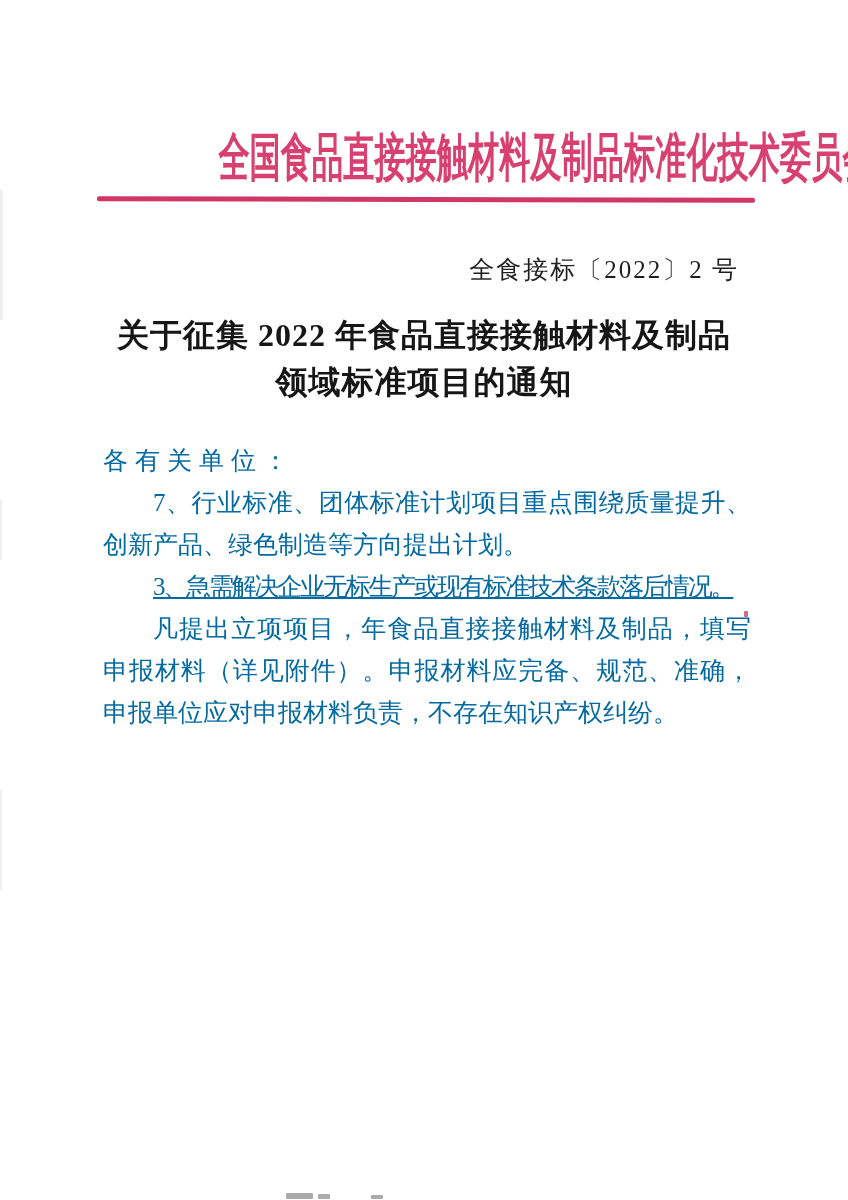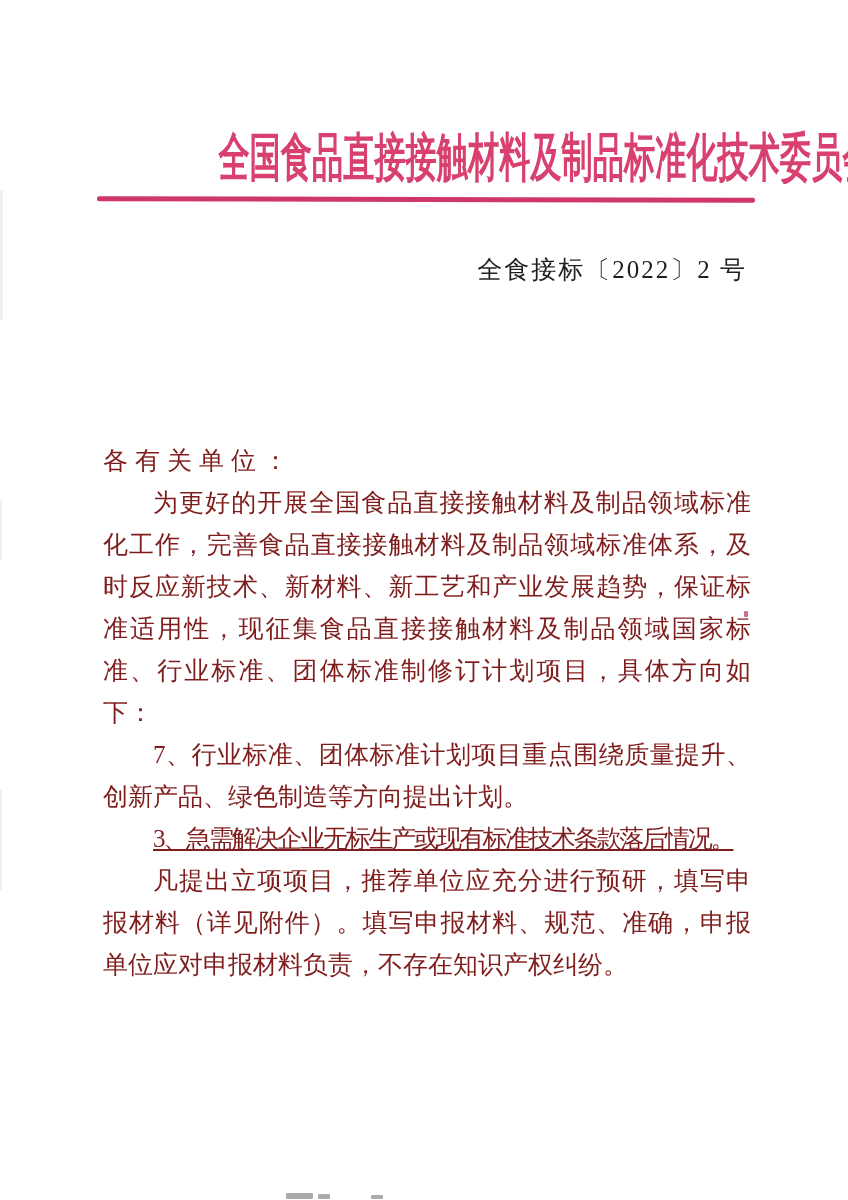--- a/index.html
+++ b/index.html
@@ -43,21 +43,21 @@
     height: 5px;
     background: var(--underline-color, #cf3766);
     transform: rotate(0.15deg);
     border-radius: 2px;
   }
 
   
   .doc-number {
     position: absolute;
     top: 254px;
-    right: 101px;
+    right: 109px;
     font-size: 25px;
     line-height: 32px;
     letter-spacing: 2px;
     color: var(--text-color, #1f1f1f);
   }
 
   
   .doc-title {
     position: absolute;
     top: 312px;
@@ -72,21 +72,21 @@
   }
 
   
   .doc-body {
     position: absolute;
     top: 440px;
     left: 103px;
     width: 648px;
     font-size: 25px;
     line-height: 42px;
-    color: #7f1d1d;
+    color: #0369a1;
   }
   .salutation {
     letter-spacing: 7px;
     text-align: left;
   }
   .para {
     text-indent: 2em;
     text-align: justify;
     text-justify: inter-character;
   }
@@ -108,29 +108,29 @@
 <div class="page">
 
   <div class="letterhead">
     <div class="letterhead-title">全国食品直接接触材料及制品标准化技术委员会</div>
   </div>
   <div class="letterhead-rule"></div>
 
   <div class="doc-number">全食接标〔2022〕2 号</div>
 
   <h1 class="doc-title">
-    <br>
+    <span>关于征集 2022 年食品直接接触材料及制品</span><br>
+    <span>领域标准项目的通知</span>
   </h1>
 
   <div class="doc-body">
     <p class="salutation">各有关单位：</p>
-    <p class="para">为更好的开展全国食品直接接触材料及制品领域标准化工作，完善食品直接接触材料及制品领域标准体系，及时反应新技术、新材料、新工艺和产业发展趋势，保证标准适用性，现征集食品直接接触材料及制品领域国家标准、行业标准、团体标准制修订计划项目，具体方向如下：</p>
     <p class="para">7、行业标准、团体标准计划项目重点围绕质量提升、创新产品、绿色制造等方向提出计划。</p>
     <p class="para single-line">3、急需解决企业无标生产或现有标准技术条款落后情况。</p>
-    <p class="para">凡提出立项项目，推荐单位应充分进行预研，填写申报材料（详见附件）。填写申报材料、规范、准确，申报单位应对申报材料负责，不存在知识产权纠纷。</p>
+    <p class="para">凡提出立项项目，年食品直接接触材料及制品，填写申报材料（详见附件）。申报材料应完备、规范、准确，申报单位应对申报材料负责，不存在知识产权纠纷。</p>
   </div>
 
   <div class="artifact edge-streak" style="left:0; top:190px; width:3px; height:130px;"></div>
   <div class="artifact edge-streak" style="left:0; top:500px; width:2px; height:60px;"></div>
   <div class="artifact edge-streak" style="left:0; top:790px; width:2px; height:100px;"></div>
   <div class="artifact red-speck" style="left:744px; top:611px; width:4px; height:6px;"></div>
   <div class="artifact bottom-mark" style="left:286px; top:1193px; width:27px; height:6px;"></div>
   <div class="artifact bottom-mark" style="left:318px; top:1194px; width:12px; height:5px;"></div>
   <div class="artifact bottom-mark" style="left:371px; top:1195px; width:12px; height:4px;"></div>
 

